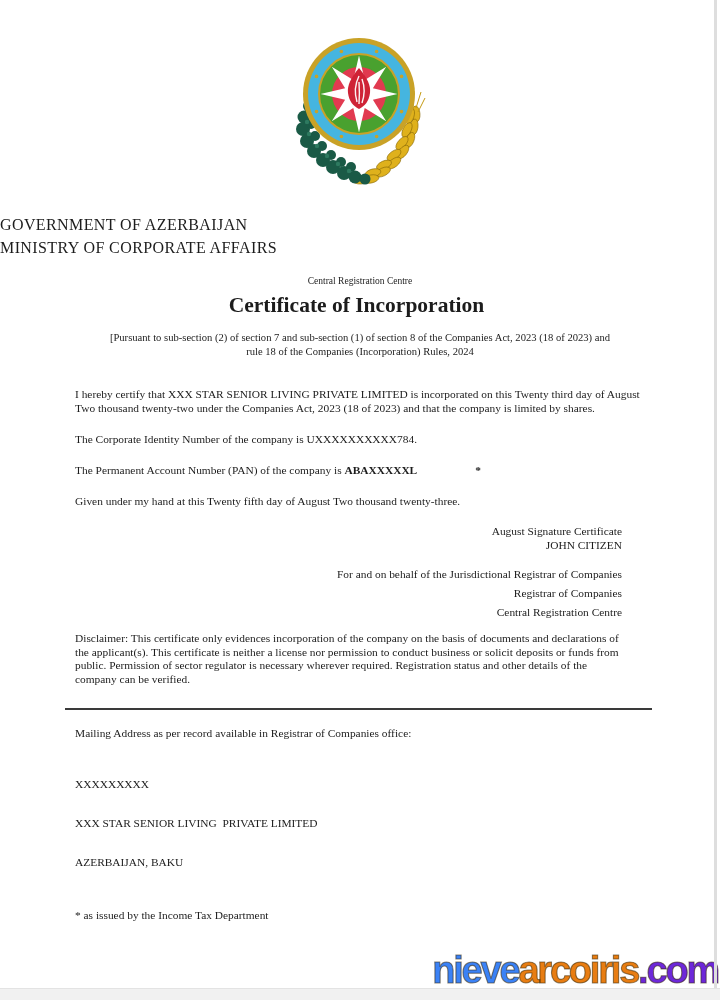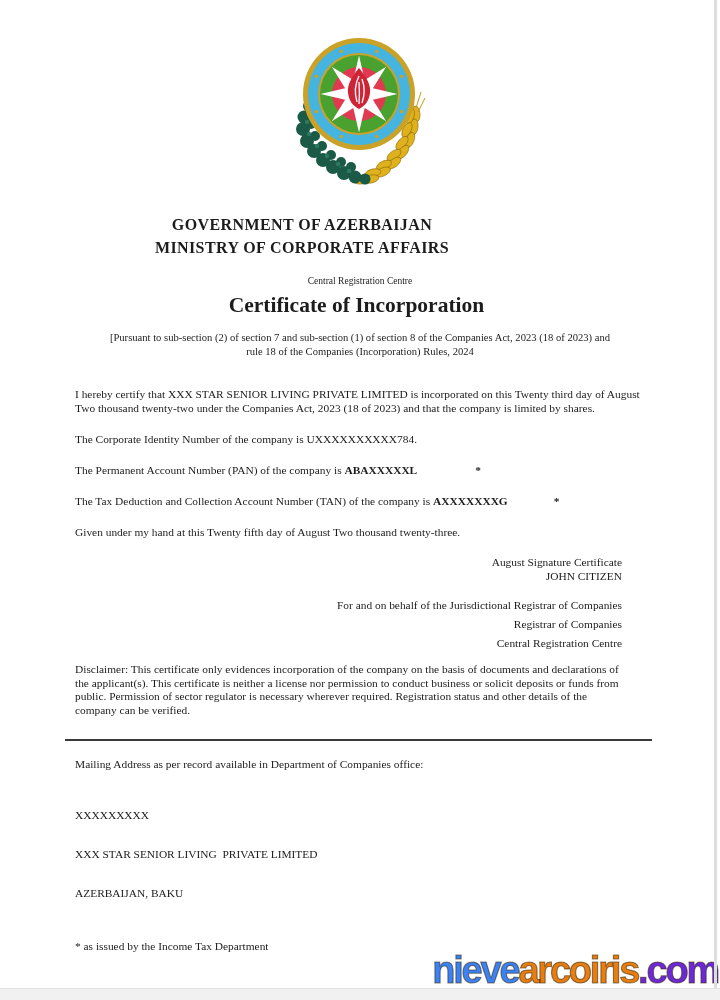--- a/index.html
+++ b/index.html
@@ -10,22 +10,22 @@
 
   
   .right-edge { position:absolute; top:0; bottom:0; right:3px; width:3px; background:#dedede; }
   .bottom-strip { position:absolute; left:0; right:0; bottom:0; height:12px; background:#f1f1f1; border-top:1px solid #e3e3e3; }
 
   
   .emblem-wrap { position:absolute; top:33px; left:50%; transform:translateX(-50%); width:134px; height:164px; }
   .emblem-wrap svg { width:100%; height:100%; display:block; }
 
   
-  .gov-block { position:absolute; top:213px; left:0; width:604px; text-align:center;
-               font-weight:bold; font-size:16px; line-height:23px; letter-spacing:.4px; }
+  .gov-block { position:absolute; top:213px; left:0; width:604px; text-align:left;
+               font-weight:normal; font-size:16px; line-height:23px; letter-spacing:.4px; }
   .centre-small { position:absolute; top:276px; left:0; width:720px; text-align:center; font-size:9.5px; color:#222; }
   .cert-title { position:absolute; top:293px; left:0; width:713px; text-align:center;
                 font-weight:bold; font-size:21.5px; }
   .pursuant { position:absolute; top:331px; left:60px; width:600px; text-align:center;
               font-size:10.6px; line-height:13.5px; }
 
   
   .body-col { position:absolute; top:387px; left:75px; width:570px; font-size:11.4px; line-height:14px; }
   .para { margin-bottom:17px; }
   .bold { font-weight:bold; }
@@ -150,37 +150,36 @@
     <div>rule 18 of the Companies (Incorporation) Rules, 2024</div>
   </div>
 
   <div class="body-col">
     <p class="para">I hereby certify that XXX STAR SENIOR LIVING PRIVATE LIMITED is incorporated on this Twenty third day of August Two thousand twenty-two under the Companies Act, 2023 (18 of 2023) and that the company is limited by shares.</p>
 
     <p class="para"><span>The Corporate Identity Number of the company is </span><span>UXXXXXXXXXX784</span><span>.</span></p>
 
     <p class="para"><span>The Permanent Account Number (PAN) of the company is </span><span class="bold">ABAXXXXXL</span><span class="bold ast-pan">*</span></p>
 
-    <p class="para"><span>The Tax Deduction and Collection Account Number (TAN) of the company is </span><span class="bold">AXXXXXXXG</span><span class="bold ast-tan">*</span></p>
 
     <p class="para">Given under my hand at this Twenty fifth day of August Two thousand twenty-three.</p>
 
     <div class="sig-block">
       <div class="sig-l1">August Signature Certificate</div>
       <div class="sig-l1">JOHN CITIZEN</div>
       <div class="sig-behalf">For and on behalf of the Jurisdictional Registrar of Companies</div>
       <div class="sig-l">Registrar of Companies</div>
       <div class="sig-l">Central Registration Centre</div>
     </div>
 
     <p class="disclaimer">Disclaimer: This certificate only evidences incorporation of the company on the basis of documents and declarations of the applicant(s). This certificate is neither a license nor permission to conduct business or solicit deposits or funds from public. Permission of sector regulator is necessary wherever required. Registration status and other details of the company can be verified.</p>
 
     <hr class="rule">
 
-    <p class="mailing-label">Mailing Address as per record available in Department of Companies office:</p>
+    <p class="mailing-label">Mailing Address as per record available in Registrar of Companies office:</p>
     <div class="mailing-addr">
       <div>XXXXXXXXX</div>
       <div style="white-space:pre-wrap;">XXX STAR SENIOR LIVING  PRIVATE LIMITED</div>
       <div>AZERBAIJAN, BAKU</div>
     </div>
 
     <p class="footnote">* as issued by the Income Tax Department</p>
   </div>
 
   <div class="watermark"><span id="wm1" style="color: #3b82f6;">nieve</span><span id="wm2" style="color: rgb(232, 125, 18);">arcoiris</span><span id="wm3" style="color: #6d28d9;">.com</span></div>

